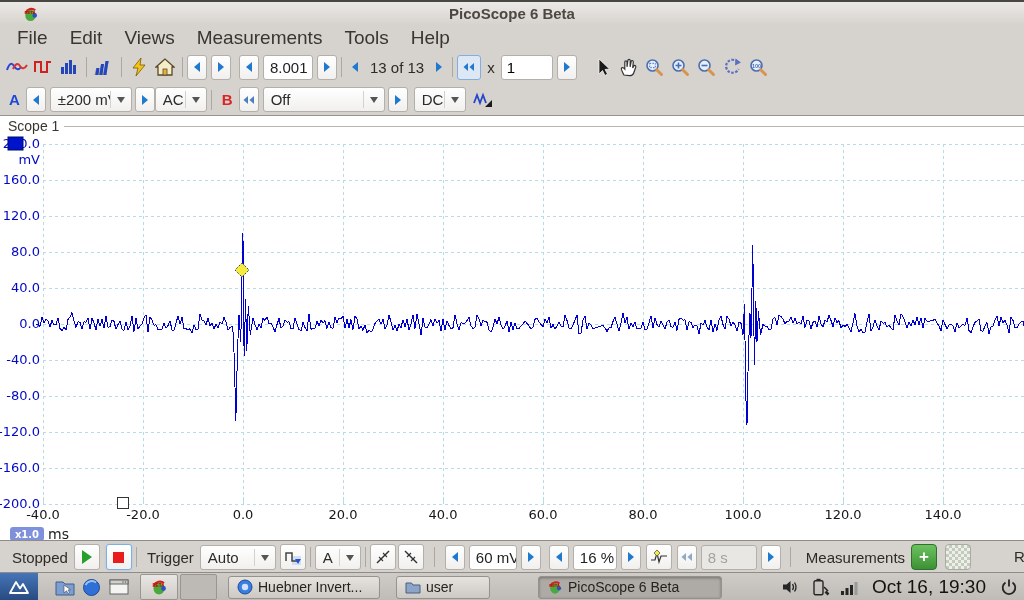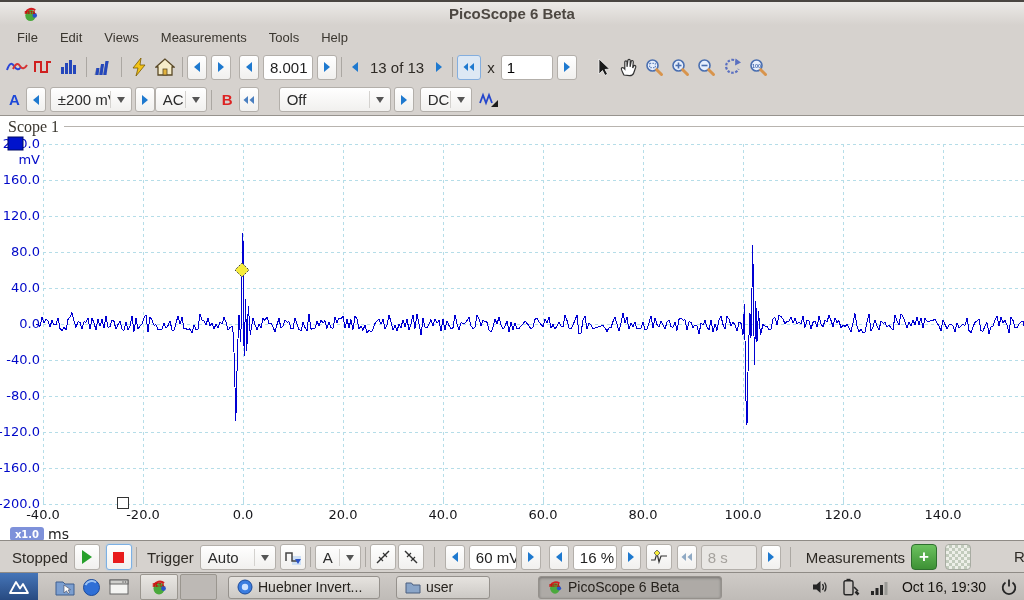--- a/index.html
+++ b/index.html
@@ -6,21 +6,21 @@
   #screen{position:relative;width:1024px;height:600px;background:#d6d2ce;overflow:hidden;
           font-family:"Liberation Sans",sans-serif;color:#222;font-size:14px;}
   .row{position:absolute;left:0;right:0;display:flex;align-items:center;}
 
   
   #topedge{position:absolute;top:0;left:0;right:0;height:2px;background:#4a4642;}
   #titlebar{top:2px;height:23px;background:linear-gradient(#eceae7,#d6d2ce);justify-content:center;}
   #titlebar .title{font-weight:bold;font-size:15px;color:#4d4842;}
   #app-icon{position:absolute;left:22px;top:3px;}
   #menubar{top:25px;height:25px;padding-left:6px;}
-  .menu-item{padding:0 11px;font-size:13px;color:#3a362f;line-height:25px;cursor:default;}
+  .menu-item{padding:0 11px;font-size:19px;color:#3a362f;line-height:25px;cursor:default;}
 
   
   #toolbar1{top:50px;height:34px;padding-left:4px;}
   #toolbar2{top:84px;height:31px;padding-left:3px;}
   .sep{width:1px;height:20px;background:#aba7a2;margin:0 4px;flex:0 0 auto;}
   .tbtn{width:26px;height:27px;display:flex;align-items:center;justify-content:center;flex:0 0 auto;}
   .btn,.abtn,.dd,.box{background:linear-gradient(#ffffff,#f1f0ee);border:1px solid #b3afaa;
         border-radius:3px;height:25px;box-sizing:border-box;display:flex;align-items:center;flex:0 0 auto;}
   .abtn{width:20px;justify-content:center;}
   .abtn.pressed{background:#dde8f4;border-color:#84aede;}
@@ -40,21 +40,21 @@
 
   
   #logo-panel{position:absolute;top:48px;left:938px;width:86px;height:66px;background:#eceae7;
       border-left:1px solid #b3afaa;z-index:5;overflow:hidden;}
   #logo-panel .brand{position:absolute;top:2px;left:9px;font-size:37px;color:#8b8b8b;letter-spacing:1px;}
   #logo-panel .sub{position:absolute;top:52px;left:40px;font-size:8px;color:#9a9a9a;}
 
   
   #scope{position:absolute;top:115px;left:0;width:1024px;height:425px;background:#fff;
          border-top:1px solid #97938e;box-sizing:border-box;}
-  #scope-tab{position:absolute;top:2px;left:8px;font-size:16px;color:#3a362f;z-index:2;font-family:Liberation Serif, serif;}
+  #scope-tab{position:absolute;top:2px;left:8px;font-size:14px;color:#3a362f;z-index:2;}
   #scope-tabline{position:absolute;top:10px;left:64px;right:0;height:1px;background:#b8b4af;}
   #scope-svg{position:absolute;top:0;left:0;}
   #scope-svg .grid{stroke:#b5dde8;stroke-width:1;stroke-dasharray:3 3;shape-rendering:crispEdges;}
   #scope-svg .gridtick{stroke:#b5dde8;stroke-width:1;shape-rendering:crispEdges;}
   #scope-svg .wave{fill:none;stroke-width:1;shape-rendering:crispEdges;}
   #scope-svg .ylab{fill:#0008c8;font:13px "DejaVu Sans",sans-serif;text-anchor:end;}
   #scope-svg .xlab{fill:#15151a;font:13px "DejaVu Sans",sans-serif;text-anchor:middle;}
   #scope-svg .chmark{fill:#0013cc;stroke:#000a66;}
   #scope-svg .axhandle{fill:#fff;stroke:#333;}
   #scope-svg .trig{stroke:#444;stroke-width:1;stroke-dasharray:2 1.5;}
@@ -80,21 +80,21 @@
   #taskbar{top:572px;height:28px;background:linear-gradient(#cfcbc7,#b5b1ad);border-top:1px solid #8f8b86;padding:0 6px 16px 0;}
   #start-btn{width:38px;height:28px;background:linear-gradient(#4575b8,#27497f);display:flex;align-items:center;justify-content:center;flex:0 0 auto;}
   .launch{width:25px;height:24px;display:flex;align-items:center;justify-content:center;margin:0 1px;flex:0 0 auto;}
   .launch.boxed{width:36px;background:linear-gradient(#e9e7e3,#cfccc8);border:1px solid #9a968f;border-radius:2px;}
   .launch.blank{width:35px;background:#bdb9b5;border:1px solid #9a968f;border-radius:2px;}
   .winbtn{height:23px;border:1px solid #95918c;border-radius:3px;background:linear-gradient(#e6e3df,#ccc9c5);
       display:flex;align-items:center;gap:5px;padding:0 8px;font-size:14px;color:#26221d;
       white-space:nowrap;overflow:hidden;flex:0 0 auto;box-sizing:border-box;}
   .winbtn.active{background:#aeaaa6;box-shadow:inset 0 1px 3px rgba(0,0,0,.35);}
   #tray{margin-left:auto;display:flex;align-items:center;gap:10px;}
-  #clock{font-size:14px;color:#15120e;margin:0 4px;}
+  #clock{font-size:19px;color:#15120e;margin:0 4px;}
 </style>
 </head>
 <body>
 
 <div id="screen">
   <div id="topedge"></div>
 
   <div class="row" id="titlebar">
     <span id="app-icon">
       <svg width="17" height="17" viewBox="0 0 18 18">
@@ -265,21 +265,21 @@
         <span class="dd-caret"></span>
     </div>
     <span class="sep"></span>
     <span class="lbl red">B</span>
     <span class="abtn dblarr">
       <svg width="12" height="10" viewBox="0 0 12 10">
           <polygon points="5,1 5,9 0.5,5" fill="#4a7fc0"></polygon>
           <polygon points="11,1 11,9 6.5,5" fill="#4a7fc0"></polygon>
         </svg>
     </span>
-    <div class="dd" style="width:112px;margin-left:20px">
+    <div class="dd" style="width:122px;margin-left:4px">
       <span class="dd-text">Off</span>
       <span class="dd-sep"></span>
         <span class="dd-caret"></span>
     </div>
     <span class="abtn" style="margin-left:3px">
         <span class="tri-r"></span>
       </span>
     <div class="dd" style="width:52px;margin-left:6px">
       <span class="dd-text">DC</span>
       <span class="dd-sep"></span>

